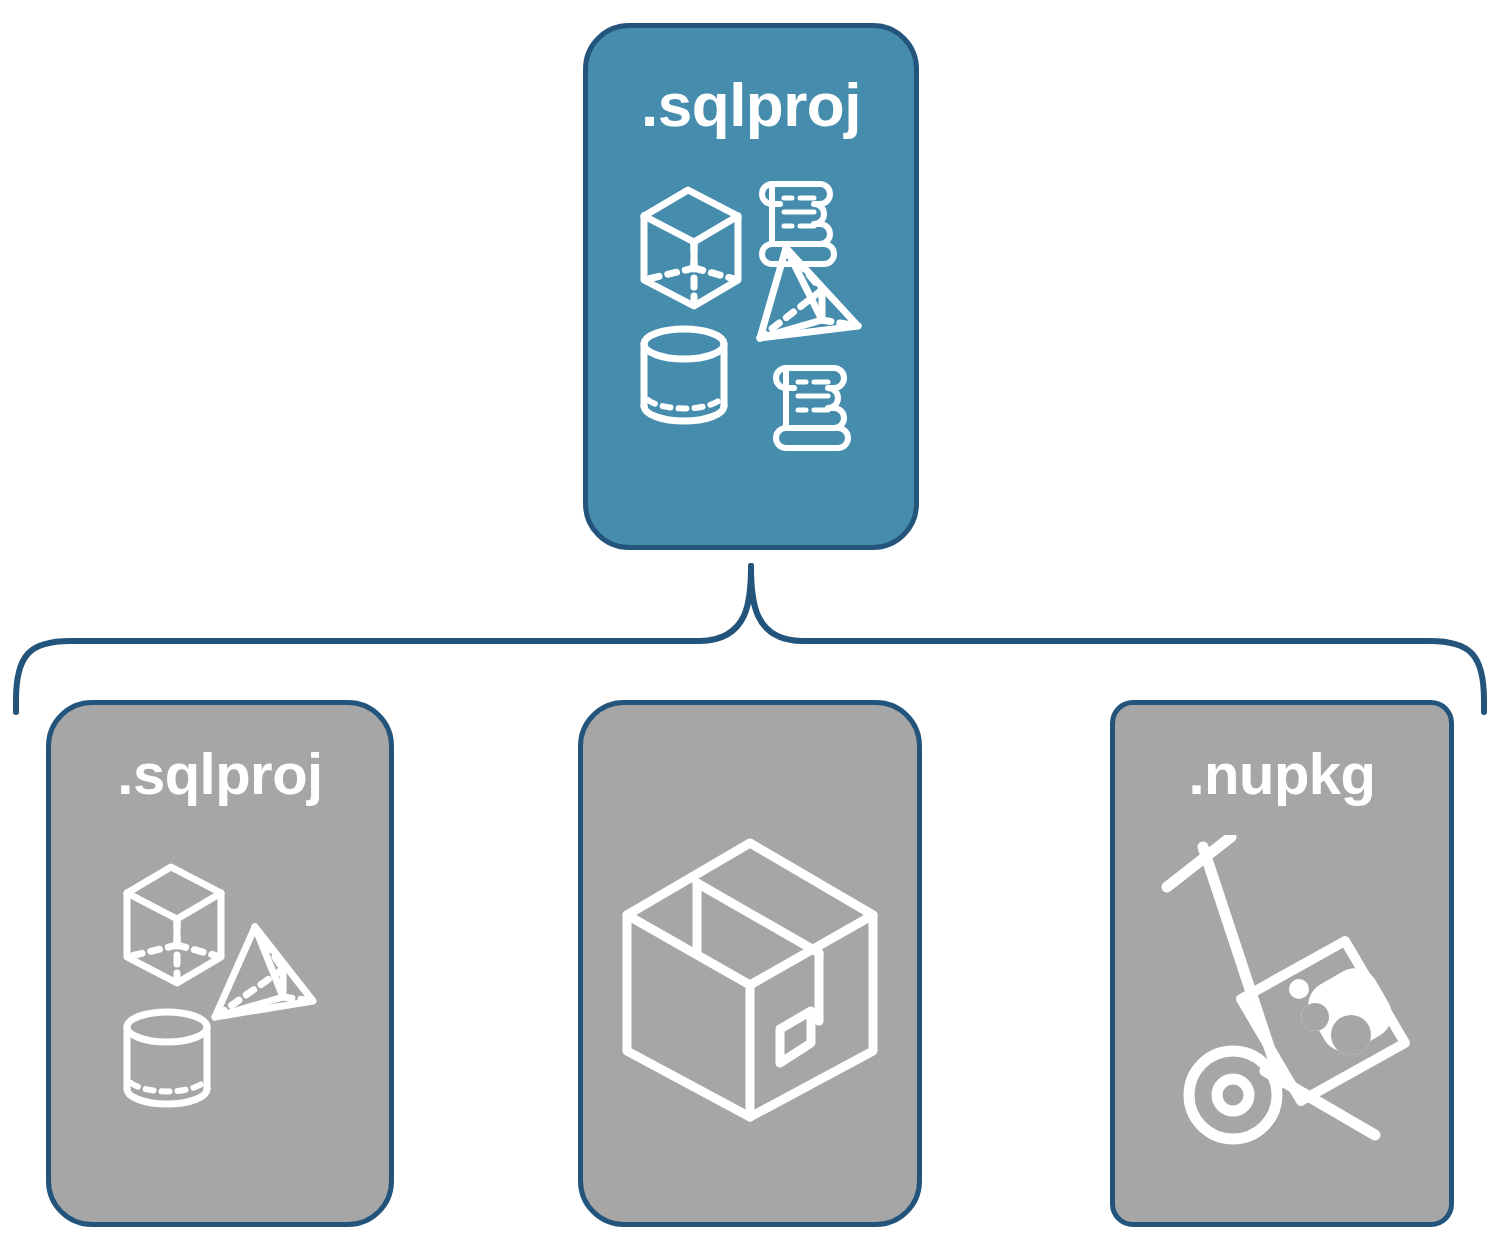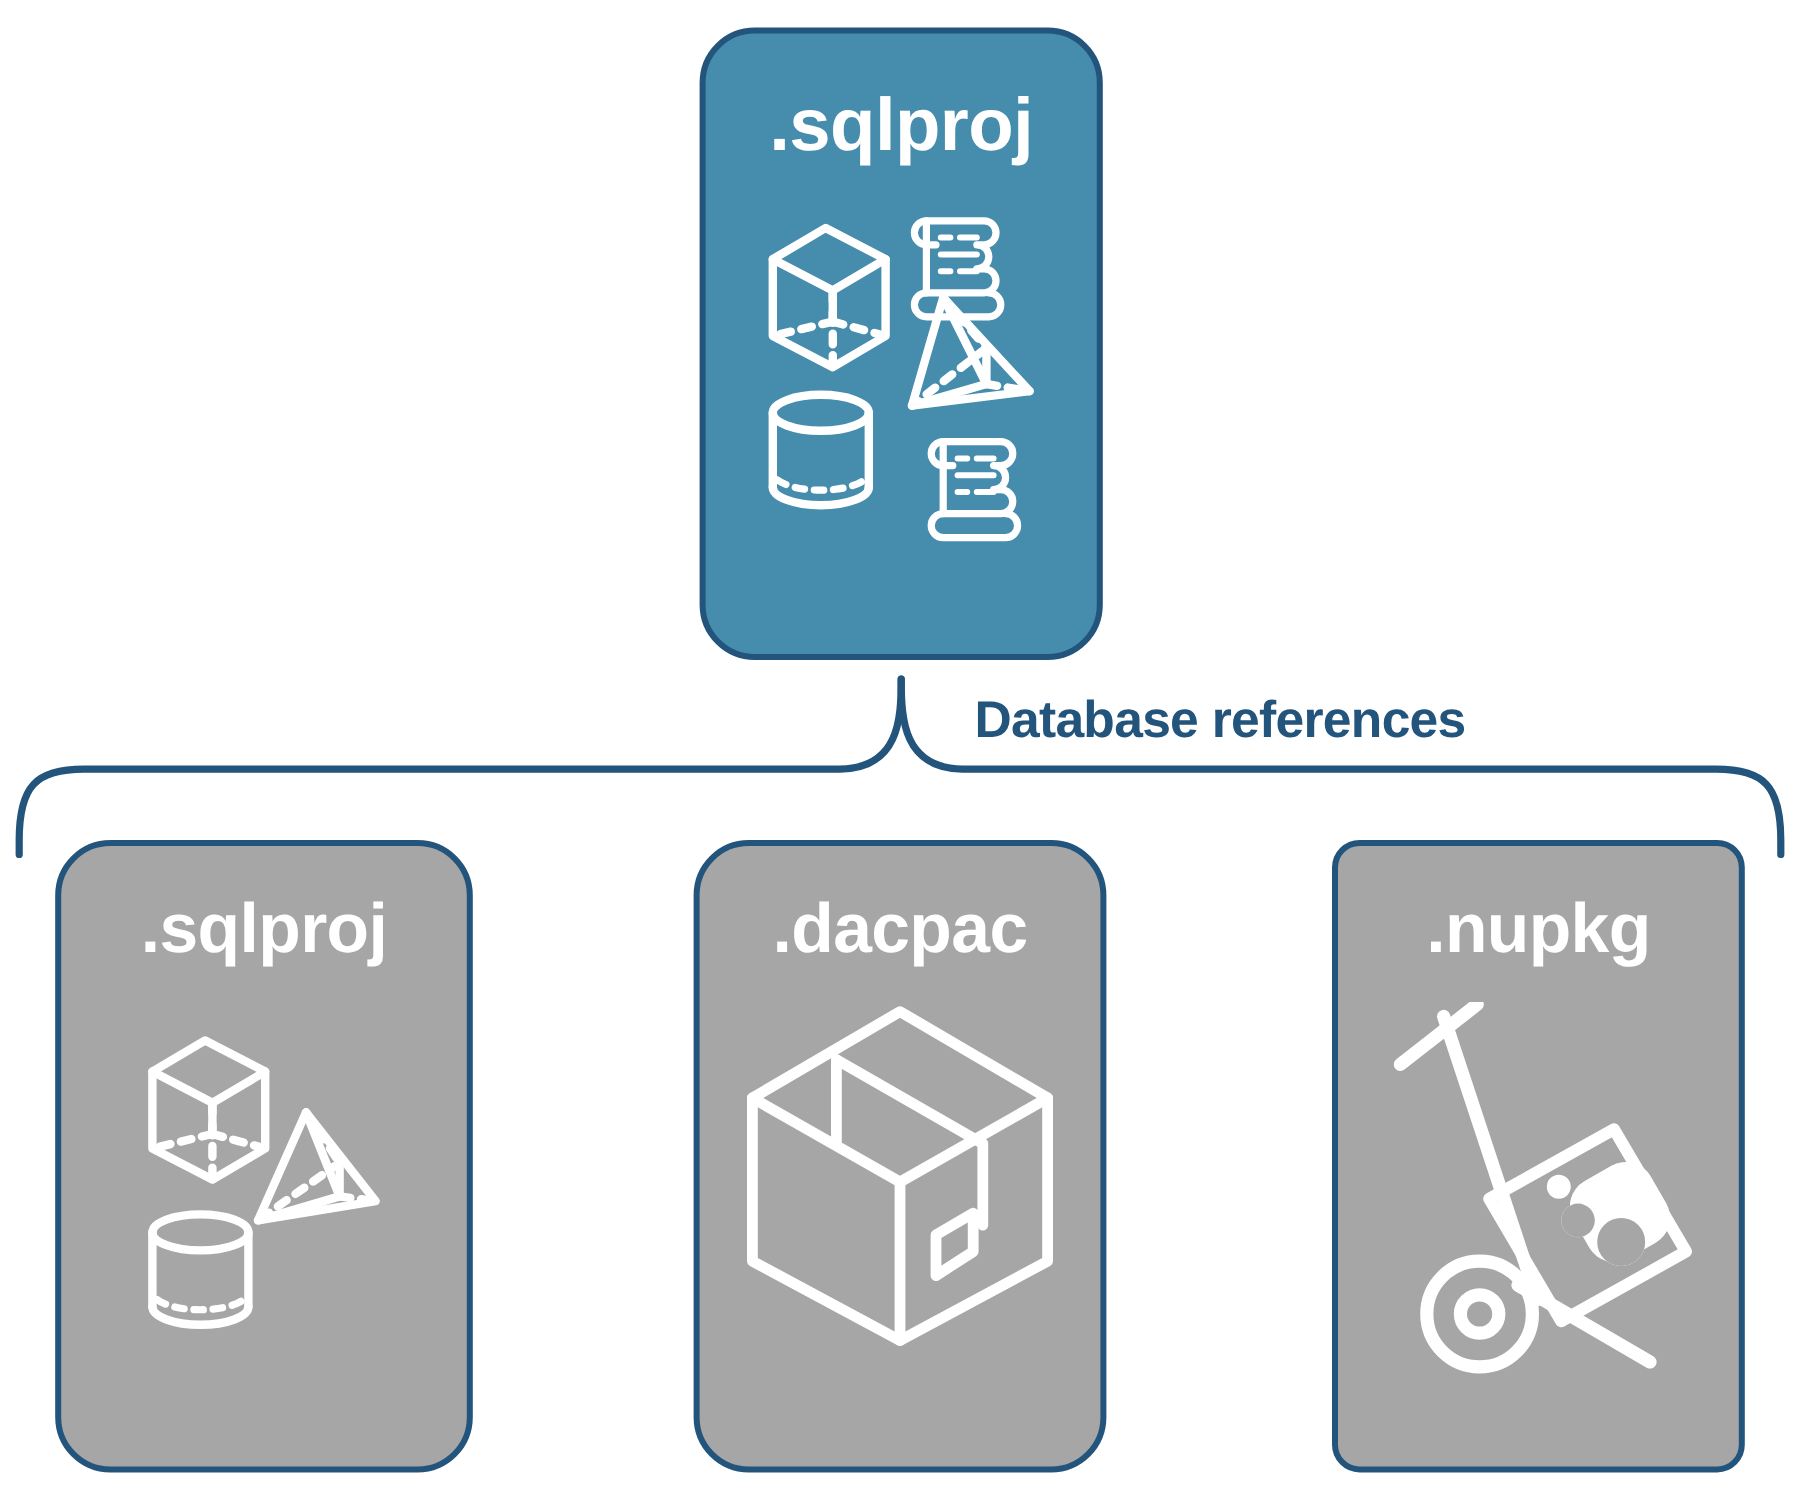--- a/index.html
+++ b/index.html
@@ -168,21 +168,20 @@
                C 751 600, 749 640, 700 641
                L 70 641
                C 30 641, 16 655, 16 700
                L 16 712"></path>
       <path d="M751 566
                C 751 600, 753 640, 802 641
                L 1430 641
                C 1470 641, 1484 655, 1484 700
                L 1484 712"></path>
     </svg>
-    <div class="brace-label">Database references</div>
   </div>
 
   <div class="node gray" id="node-sqlproj">
     <div class="node-title">.sqlproj</div>
     <div class="node-art">
       <svg width="250" height="270" viewBox="0 0 250 270" fill="none" stroke="#ffffff" stroke-width="7" stroke-linecap="round" stroke-linejoin="round">
 
         <g>
           <path d="M32 38 L76 12 L126 38 L126 102 L82 128 L32 102 Z"></path>
           <path d="M32 38 L82 64 L126 38"></path>
@@ -205,21 +204,20 @@
           <ellipse cx="72" cy="172" rx="40" ry="15"></ellipse>
           <path d="M32 172 L32 234 M112 172 L112 234"></path>
           <path d="M32 234 a40 15 0 0 0 80 0"></path>
           <path d="M36 228 a40 15 0 0 0 72 0" stroke-dasharray="8 8" stroke-width="6"></path>
         </g>
       </svg>
     </div>
   </div>
 
   <div class="node gray" id="node-dacpac">
-    <div class="node-title">.dacpac</div>
     <div class="node-art">
       <svg width="290" height="300" viewBox="0 0 290 300" fill="none" stroke="#ffffff" stroke-width="9" stroke-linecap="round" stroke-linejoin="round">
         <path d="M145 18 L268 90 L268 226 L145 292 L22 226 L22 90 Z"></path>
         <path d="M22 90 L145 160 L268 90"></path>
         <path d="M145 160 L145 292"></path>
         <path d="M92 58 L214 128"></path>
         <path d="M214 128 L214 196"></path>
         <path d="M92 58 L92 126"></path>
         <path d="M175 204 L206 186 L206 218 L175 238 Z"></path>
       </svg>

